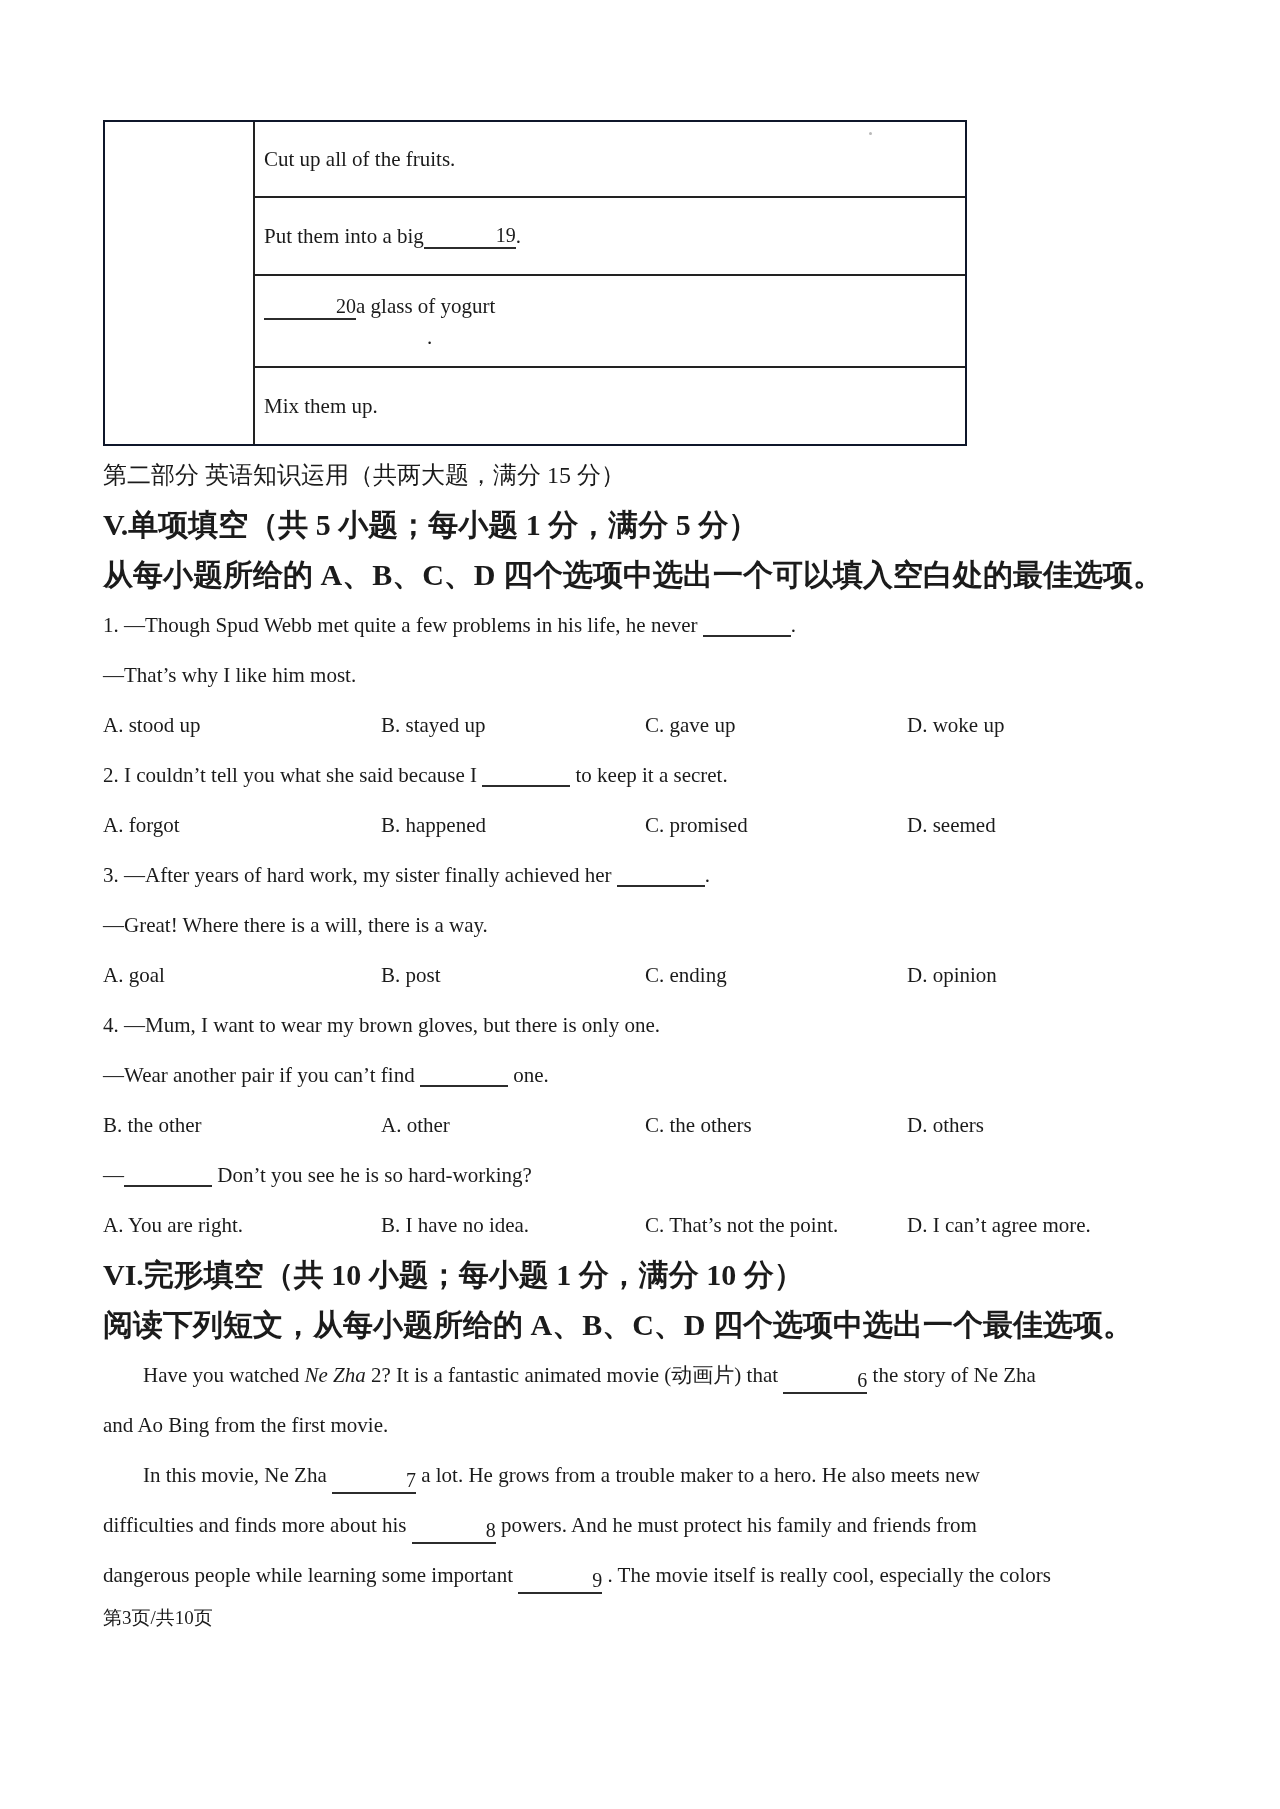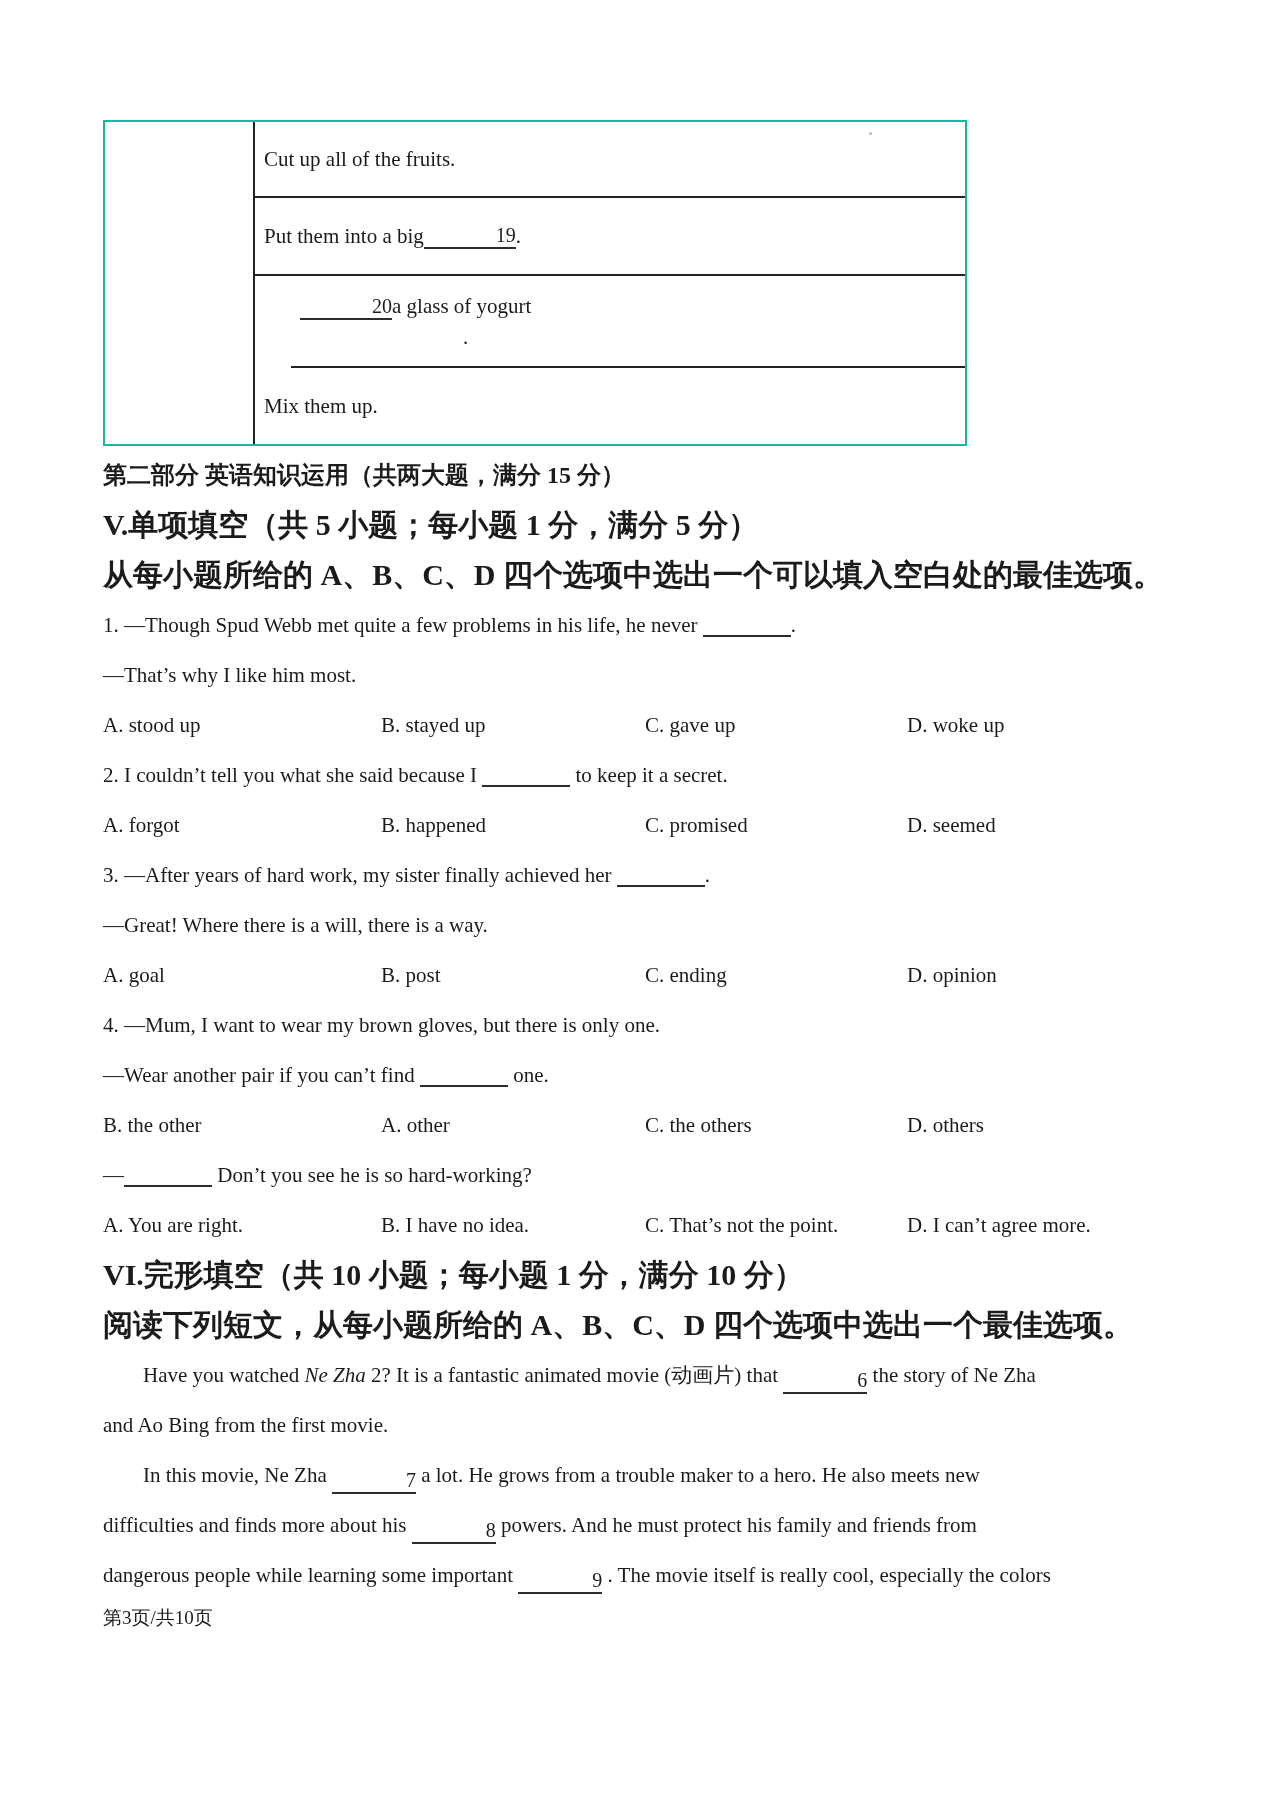--- a/index.html
+++ b/index.html
@@ -10,47 +10,47 @@
     position:relative;overflow:hidden;
   }
   .page{position:absolute;inset:0;}
 
   
   .qtable{
     position:absolute;left:103px;top:120px;width:860px;
     display:grid;
     grid-template-columns:150px 1fr;
     grid-template-rows:76px 78px 92px 76px;
-    border:2px solid #14b8a6;
+    border:2px solid #0f172a;
   }
   .t-left{grid-column:1;grid-row:1/5;border-right:2px solid #222;}
   .t-cell{
     grid-column:2;display:flex;align-items:center;
     padding-left:9px;font-size:21px;white-space:nowrap;
     border-bottom:2px solid #222;position:relative;
   }
   .t-cell.last{border-bottom:none;border-radius:30px;}
-  .t-cell.r3{align-items:flex-start;padding-top:18px;margin-left:36px;}
+  .t-cell.r3{align-items:flex-start;padding-top:18px;}
 
   
   .blank{
     display:inline-block;border-bottom:2px solid #2c2c2c;
     text-align:right;font-size:20px;line-height:24px;height:24px;
     vertical-align:-5px;
   }
   .w92{width:92px;}
   .w88{width:88px;}
   .w84{width:84px;}
 
   
   .content{
     position:absolute;left:103px;top:450px;width:1074px;
   }
   .ln{height:50px;line-height:50px;font-size:21px;white-space:nowrap;}
-  .h1{font-size:24px;font-weight:bold;font-family:"Liberation Serif", serif;}
+  .h1{font-size:24px;font-weight:normal;font-family:"Liberation Serif", serif;}
   .h2{font-size:30px;font-weight:bold;}
   .opts{display:grid;grid-template-columns:278px 264px 262px 1fr;}
   .opt{white-space:nowrap;}
   .indent{padding-left:40px;}
   .footer{
     height:36px;line-height:36px;text-align:left;
     font-size:19px;
   }
 
   

